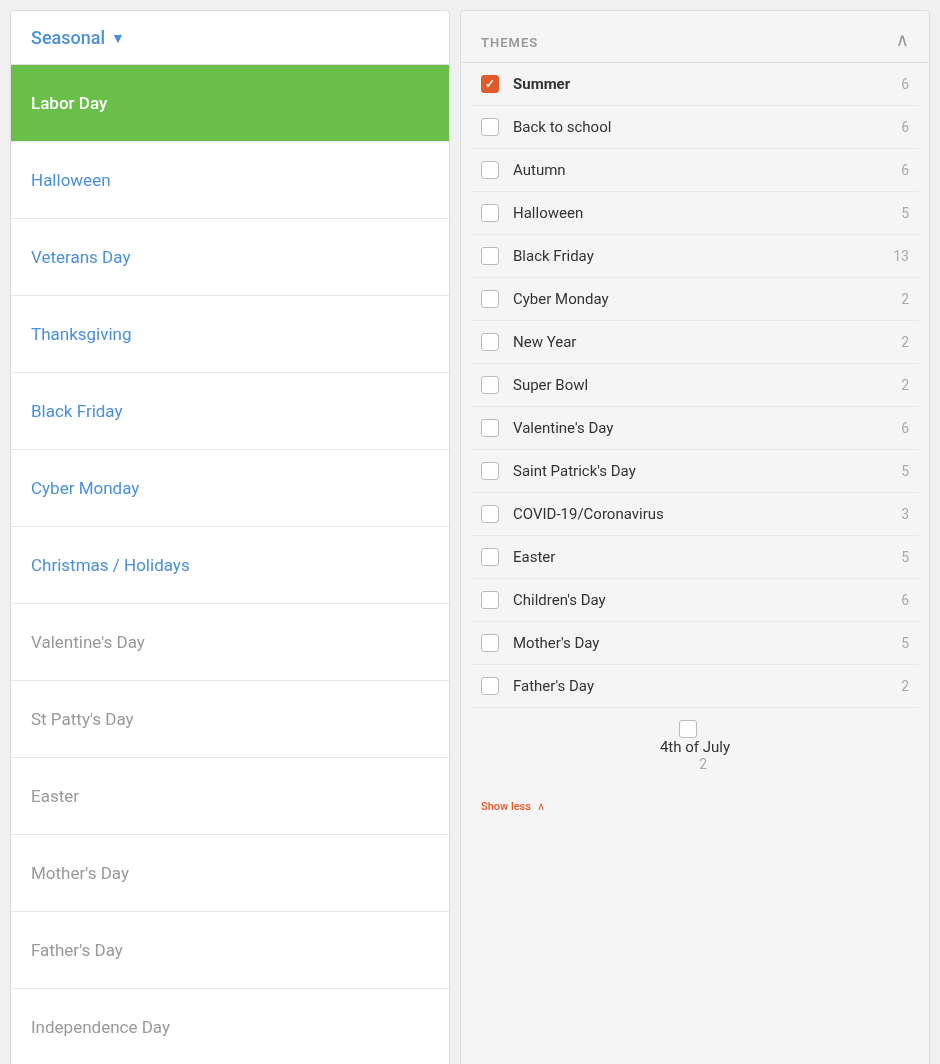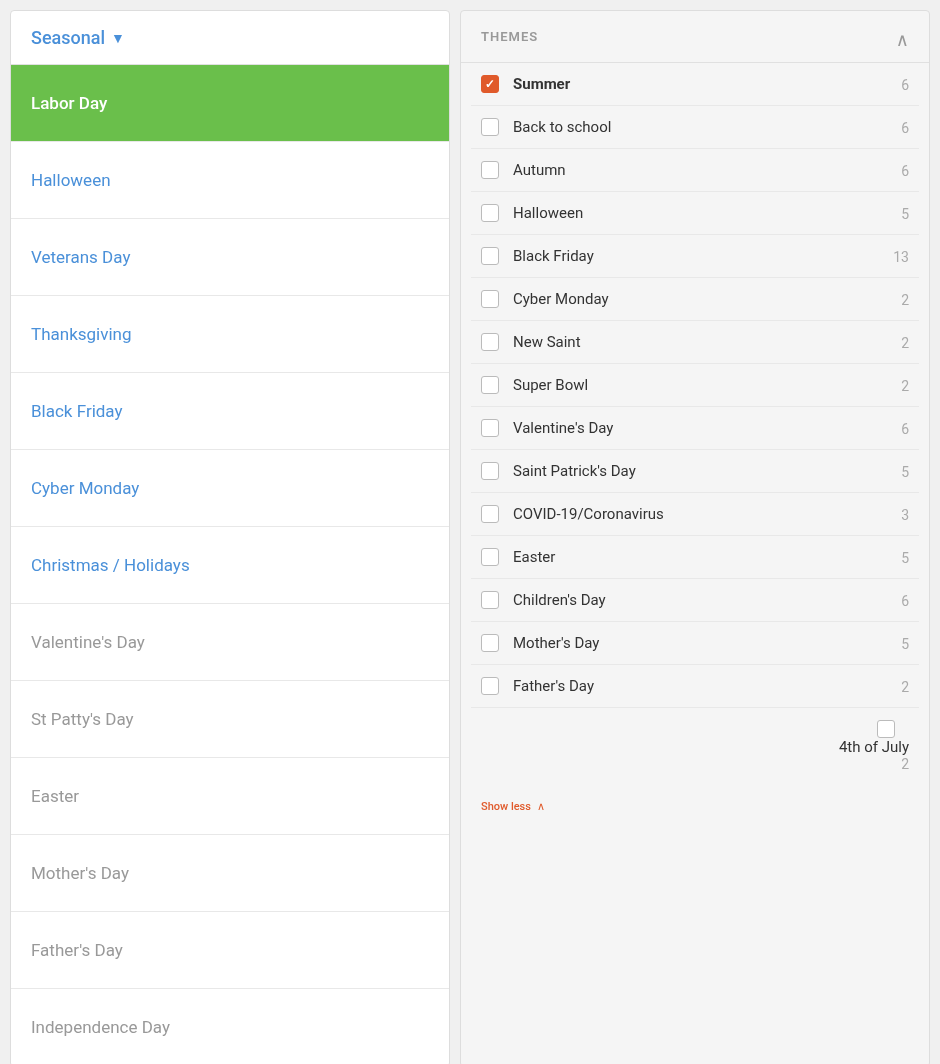--- a/index.html
+++ b/index.html
@@ -65,21 +65,21 @@
     .right-panel {
       flex: 1;
       background: #f5f5f5;
       border: 1px solid #ddd;
       border-radius: 4px;
       padding: 0;
       overflow: hidden;
     }
     .right-header {
       display: flex;
-      align-items: flex-start;
+      align-items: flex-end;
       justify-content: space-between;
       padding: 18px 20px 12px 20px;
       border-bottom: 1px solid #e0e0e0;
       gap: 32px;
     }
     .right-header-label {
       color: #999;
       font-size: 13px;
       font-weight: 600;
       letter-spacing: 1px;
@@ -88,21 +88,21 @@
     .collapse-icon {
       color: #999;
       font-size: 18px;
       cursor: pointer;
     }
     .theme-list {
       padding: 0 10px;
     }
     .theme-item {
       display: flex;
-      align-items: flex-end;
+      align-items: center;
       padding: 12px 10px;
       border-bottom: 1px solid #e8e8e8;
       cursor: pointer;
     }
     .theme-item:last-child {
       border-bottom: none;
       flex-direction: column;
     }
     .checkbox {
       width: 18px;
@@ -209,21 +209,21 @@
           <span class="theme-name">Black Friday</span>
           <span class="theme-count">13</span>
         </div>
         <div class="theme-item">
           <div class="checkbox"></div>
           <span class="theme-name">Cyber Monday</span>
           <span class="theme-count">2</span>
         </div>
         <div class="theme-item">
           <div class="checkbox"></div>
-          <span class="theme-name">New Saint</span>
+          <span class="theme-name">New Year</span>
           <span class="theme-count">2</span>
         </div>
         <div class="theme-item">
           <div class="checkbox"></div>
           <span class="theme-name">Super Bowl</span>
           <span class="theme-count">2</span>
         </div>
         <div class="theme-item">
           <div class="checkbox"></div>
           <span class="theme-name">Valentine's Day</span>

